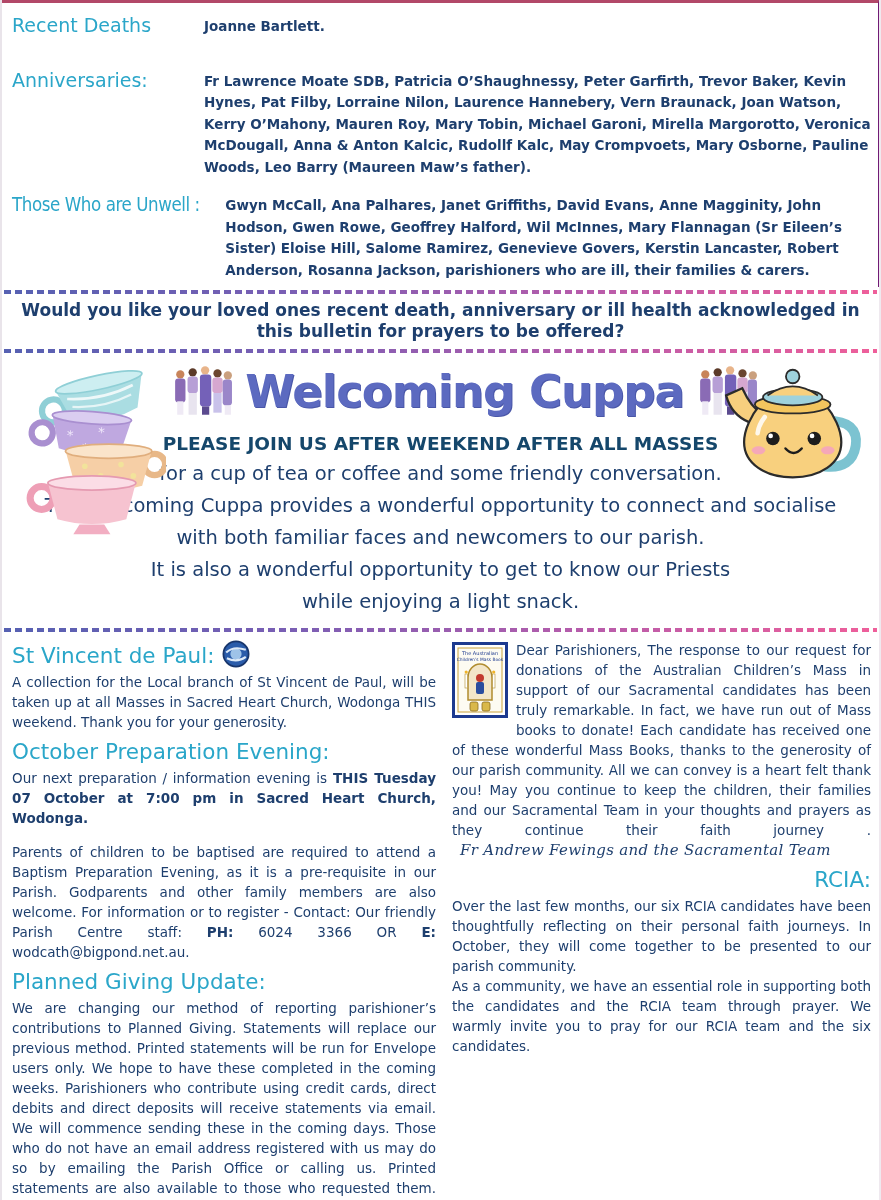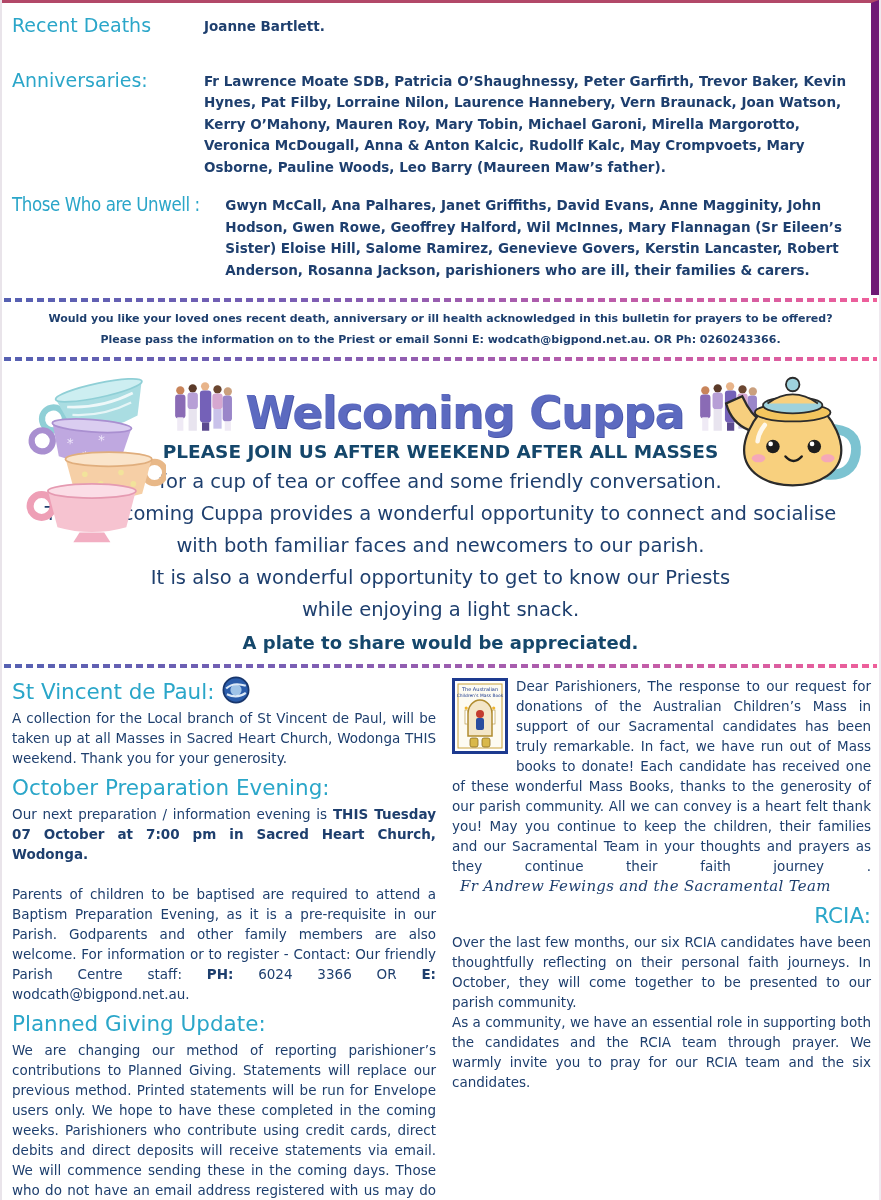--- a/index.html
+++ b/index.html
@@ -5,21 +5,21 @@
   * { margin:0; padding:0; box-sizing:border-box; }
   html,body { background:#fff; }
   body { width:881px; font-family:"DejaVu Sans","Liberation Sans",sans-serif; }
   .page {
     position:relative; width:881px; height:1200px; overflow:hidden;
     background:#fff; border-left:2px solid #e9e4ea; border-right:2px solid #efe9ef;
   }
 
   
   .prayers {
-    border-top:3px solid #b24868; border-right:8px solid #701a75;
+    border-top:3px solid #b24868; border-right:1px solid #701a75;
     padding:10px 6px 2px 10px;
   }
   .prow { display:flex; align-items:flex-start; margin-bottom:14px; }
   .plabel {
     flex:0 0 192px; color:#2ba6c9; font-size:19px; line-height:24px;
     white-space:nowrap;
   }
   .plabel.condensed { transform:scaleX(.88); transform-origin:left top; letter-spacing:-.5px; }
   .pnames {
     flex:1; color:#1e3f6e; font-size:13.5px; line-height:21.5px; font-weight:600;
@@ -30,27 +30,27 @@
   
   .divider {
     height:4px; margin:3px 2px 4px 2px;
     background:linear-gradient(to right,#5661b2,#7b5fb4,#b75cab,#ef5f9a);
     -webkit-mask-image:repeating-linear-gradient(to right,#000 0 7px,transparent 7px 11px);
     mask-image:repeating-linear-gradient(to right,#000 0 7px,transparent 7px 11px);
   }
 
   
   .notice { text-align:center; padding:2px 4px 4px 4px; }
-  .notice div { color:#1e3f6e; font-weight:bold; font-size:11px; line-height:21px; }
+  .notice div { color:#1e3f6e; font-weight:bold; font-size:17px; line-height:21px; }
 
   
   .cuppa { position:relative; text-align:center; padding:8px 0 2px 0; min-height:268px; }
   .teacups-wrap { position:absolute; left:14px; top:12px; }
   .teapot-wrap  { position:absolute; right:10px; top:6px; }
-  .cuppa-title-row { display:flex; align-items:flex-end; justify-content:center; gap:12px; height:66px;padding-left:48px; }
+  .cuppa-title-row { display:flex; align-items:flex-start; justify-content:center; gap:12px; height:66px;padding-left:48px; }
   .cuppa-title {
     font-size:45px; font-weight:800; color:#5c6ac0; letter-spacing:-1px;
     text-shadow:1px 1px 0 #4a57a8;
   }
   .cuppa-sub { font-size:18.5px; font-weight:bold; color:#15476b; margin:2px 0 4px 0; }
   .cuppa-line { color:#1e3f6e; font-size:19.5px; line-height:32px; }
   .cuppa-line.wide  { max-width:810px; margin:0 auto; }
   .cuppa-line.mid   { max-width:620px; margin:0 auto; }
   .cuppa-bold { color:#15476b; font-size:18px; font-weight:bold; line-height:32px; margin-top:1px; }
 
@@ -59,21 +59,21 @@
   .col { color:#1e3f6e; }
   .col.left  { flex:0 0 424px; }
   .col.right { flex:1; }
   h2.sect {
     color:#2aa6c9; font-size:21.5px; font-weight:400; line-height:26px;
     margin:7px 0 3px 0;
   }
   h2.sect.tight { margin-top:2px; }
   .head-row { display:flex; align-items:center; gap:8px; }
   .para { font-size:13.5px; line-height:20px; text-align:justify; }
-  .para + .para { margin-top:20px; }
+  .para + .para { margin-top:14px; }
   .b { font-weight:bold; }
   .script {
     font-family:"DejaVu Serif","Liberation Serif",serif; font-style:italic;
     font-size:15px; letter-spacing:.3px; white-space:nowrap;margin-left:8px;
   }
   .book-float { float:left; margin:2px 8px 2px 0; }
   .rcia-logo {
     float:left; width:152px; margin:2px 8px 0 0; text-align:center;
   }
   .rcia-word { font-size:33px; color:#9b9ea3; letter-spacing:7px; line-height:30px; margin-top:-12px; }
@@ -87,31 +87,30 @@
 
   <section class="prayers">
     <div class="prow first">
       <div class="plabel">Recent Deaths</div>
       <div class="pnames">Joanne Bartlett.</div>
     </div>
     <div class="prow">
       <div class="plabel">Anniversaries:</div>
       <div class="pnames">Fr Lawrence Moate SDB, Patricia O’Shaughnessy, Peter Garfirth, Trevor Baker, Kevin Hynes, Pat Filby, Lorraine Nilon, Laurence Hannebery, Vern Braunack, Joan Watson, Kerry O’Mahony, Mauren Roy, Mary Tobin, Michael Garoni, Mirella Margorotto, Veronica McDougall, Anna &amp; Anton Kalcic, Rudollf Kalc, May Crompvoets, Mary Osborne, Pauline Woods, Leo Barry (Maureen Maw’s father).</div>
     </div>
-    <div class="prow" style="margin-bottom:12px">
+    <div class="prow" style="margin-bottom:4px">
       <div class="plabel condensed">Those Who are Unwell :</div>
       <div class="pnames">Gwyn McCall, Ana Palhares, Janet Griffiths, David Evans, Anne Magginity, John Hodson, Gwen Rowe, Geoffrey Halford, Wil McInnes, Mary Flannagan (Sr Eileen’s Sister) Eloise Hill, Salome Ramirez, Genevieve Govers, Kerstin Lancaster, Robert Anderson, Rosanna Jackson, parishioners who are ill, their families &amp; carers.</div>
     </div>
   </section>
 
   <div class="divider"></div>
 
   <section class="notice">
     <div>Would you like your loved ones recent death, anniversary or ill health acknowledged in this bulletin for prayers to be offered?</div>
-    <div>Please pass the information on to the Priest or email Sonni  E: wodcath@bigpond.net.au. OR Ph: 0260243366.</div>
   </section>
 
   <div class="divider"></div>
 
   <section class="cuppa">
 
     <div class="teacups-wrap">
       <svg width="150" height="168" viewBox="0 0 170 190">
         <g transform="rotate(-12 95 30)">
           <circle cx="40" cy="36" r="13" fill="none" stroke="#8fcfd6" stroke-width="7"></circle>
@@ -206,21 +205,20 @@
             <rect x="50" y="14" width="9" height="25" rx="3" fill="#9a86c9"></rect>
             <rect x="52" y="39" width="6" height="9" fill="#efeaf5"></rect>
         </svg>
       </span>
     </div>
 
     <div class="cuppa-sub">PLEASE JOIN US AFTER WEEKEND AFTER ALL MASSES</div>
     <div class="cuppa-line">for a cup of tea or coffee and some friendly conversation.</div>
     <div class="cuppa-line wide">The Welcoming Cuppa provides a wonderful opportunity to connect and socialise with both familiar faces and newcomers to our parish.</div>
     <div class="cuppa-line mid">It is also a wonderful opportunity to get to know our Priests while enjoying a light snack.</div>
-    <div class="cuppa-bold">A plate to share would be appreciated.</div>
   </section>
 
   <div class="divider"></div>
 
   <div class="columns">
 
     <div class="col left">
       <div class="head-row">
         <h2 class="sect tight">St Vincent de Paul:</h2>
         <span>

